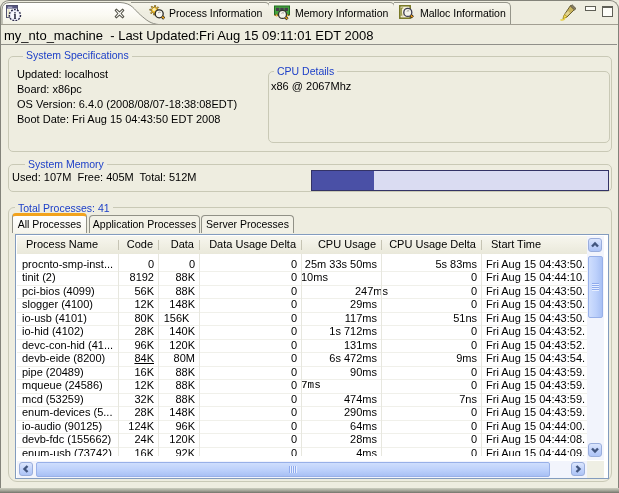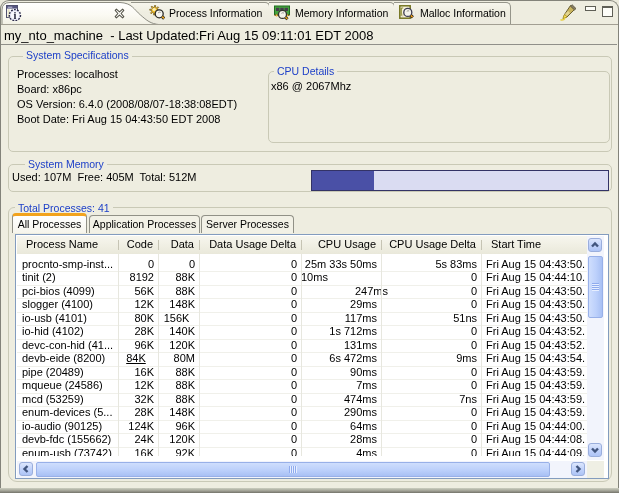--- a/index.html
+++ b/index.html
@@ -117,21 +117,21 @@
     <div class="abs" style="left:584px;top:5px;width:9px;height:3px;border:1px solid #5f5f56;background:#fdfdf8;"></div>
     <div class="abs" style="left:601px;top:5px;width:9px;height:8px;border:1px solid #5f5f56;border-top:2px solid #5f5f56;background:#fdfdf8;"></div>
   </div>
   <div id="tabline"></div>
 
   <div id="band"></div>
   <div class="txt" style="left:3px;top:26.5px;font-size:13px;">my_nto_machine&nbsp; - Last Updated:Fri Aug 15 09:11:01 EDT 2008</div>
 
   <div class="gbox" style="left:7px;top:55px;width:602px;height:94px;"></div>
   <div class="gtitle" style="left:22px;top:48px;">System Specifications</div>
-  <div class="txt" style="left:16px;top:67px;">Processes: localhost</div>
+  <div class="txt" style="left:16px;top:67px;">Updated: localhost</div>
   <div class="txt" style="left:16px;top:82px;">Board: x86pc</div>
   <div class="txt" style="left:16px;top:97px;">OS Version: 6.4.0 (2008/08/07-18:38:08EDT)</div>
   <div class="txt" style="left:16px;top:112px;">Boot Date: Fri Aug 15 04:43:50 EDT 2008</div>
   <div class="gbox" style="left:267px;top:70px;width:340px;height:70px;"></div>
   <div class="gtitle" style="left:273px;top:64px;">CPU Details</div>
   <div class="txt" style="left:270px;top:79px;">x86 @ 2067Mhz</div>
 
   <div class="gbox" style="left:7px;top:163px;width:602px;height:26px;"></div>
   <div class="gtitle" style="left:24px;top:157px;">System Memory</div>
   <div class="txt" style="left:11px;top:170px;">Used: 107M&nbsp; Free: 405M&nbsp; Total: 512M</div>
@@ -221,42 +221,42 @@
           <div class="c" style="left:5px;width:96px;">devc-con-hid (41...</div>
           <div class="c" style="left:101px;width:40px;text-align:right;padding-right:4px;box-sizing:border-box;">96K</div>
           <div class="c" style="left:141px;width:41px;text-align:right;padding-right:4px;box-sizing:border-box;">120K</div>
           <div class="c" style="left:182px;width:102px;text-align:right;padding-right:4px;box-sizing:border-box;">0</div>
           <div class="c" style="left:284px;width:80px;text-align:right;padding-right:4px;box-sizing:border-box;">131ms</div>
           <div class="c" style="left:364px;width:100px;text-align:right;padding-right:4px;box-sizing:border-box;">0</div>
           <div class="c" style="left:464px;width:130px;padding-left:5px;">Fri Aug 15 04:43:52.</div>
         </div>
       <div class="row" style="top:98.20px;">
           <div class="c" style="left:5px;width:96px;">devb-eide (8200)</div>
-          <div class="c" style="left:101px;width:40px;text-align:center;padding-right:4px;box-sizing:border-box;text-decoration:underline;">84K</div>
+          <div class="c" style="left:101px;width:40px;text-align:right;padding-right:4px;box-sizing:border-box;text-decoration:underline;">84K</div>
           <div class="c" style="left:141px;width:41px;text-align:right;padding-right:4px;box-sizing:border-box;">80M</div>
           <div class="c" style="left:182px;width:102px;text-align:right;padding-right:4px;box-sizing:border-box;">0</div>
           <div class="c" style="left:284px;width:80px;text-align:right;padding-right:4px;box-sizing:border-box;">6s 472ms</div>
           <div class="c" style="left:364px;width:100px;text-align:right;padding-right:4px;box-sizing:border-box;">9ms</div>
           <div class="c" style="left:464px;width:130px;padding-left:5px;">Fri Aug 15 04:43:54.</div>
         </div>
       <div class="row" style="top:111.70px;">
           <div class="c" style="left:5px;width:96px;">pipe (20489)</div>
           <div class="c" style="left:101px;width:40px;text-align:right;padding-right:4px;box-sizing:border-box;">16K</div>
           <div class="c" style="left:141px;width:41px;text-align:right;padding-right:4px;box-sizing:border-box;">88K</div>
           <div class="c" style="left:182px;width:102px;text-align:right;padding-right:4px;box-sizing:border-box;">0</div>
           <div class="c" style="left:284px;width:80px;text-align:right;padding-right:4px;box-sizing:border-box;">90ms</div>
           <div class="c" style="left:364px;width:100px;text-align:right;padding-right:4px;box-sizing:border-box;">0</div>
           <div class="c" style="left:464px;width:130px;padding-left:5px;">Fri Aug 15 04:43:59.</div>
         </div>
       <div class="row" style="top:125.20px;">
           <div class="c" style="left:5px;width:96px;">mqueue (24586)</div>
           <div class="c" style="left:101px;width:40px;text-align:right;padding-right:4px;box-sizing:border-box;">12K</div>
           <div class="c" style="left:141px;width:41px;text-align:right;padding-right:4px;box-sizing:border-box;">88K</div>
           <div class="c" style="left:182px;width:102px;text-align:right;padding-right:4px;box-sizing:border-box;">0</div>
-          <div class="c" style="left:284px;width:80px;text-align:right;padding-right:4px;box-sizing:border-box;">7ms</div>
+          <div class="c" style="left:284px;width:80px;text-align:left;padding-right:4px;box-sizing:border-box;font-family:Liberation Mono, monospace;">7ms</div>
           <div class="c" style="left:364px;width:100px;text-align:right;padding-right:4px;box-sizing:border-box;">0</div>
           <div class="c" style="left:464px;width:130px;padding-left:5px;">Fri Aug 15 04:43:59.</div>
         </div>
       <div class="row" style="top:138.70px;">
           <div class="c" style="left:5px;width:96px;">mcd (53259)</div>
           <div class="c" style="left:101px;width:40px;text-align:right;padding-right:4px;box-sizing:border-box;">32K</div>
           <div class="c" style="left:141px;width:41px;text-align:right;padding-right:4px;box-sizing:border-box;">88K</div>
           <div class="c" style="left:182px;width:102px;text-align:right;padding-right:4px;box-sizing:border-box;">0</div>
           <div class="c" style="left:284px;width:80px;text-align:right;padding-right:4px;box-sizing:border-box;">474ms</div>
           <div class="c" style="left:364px;width:100px;text-align:right;padding-right:4px;box-sizing:border-box;">7ns</div>

